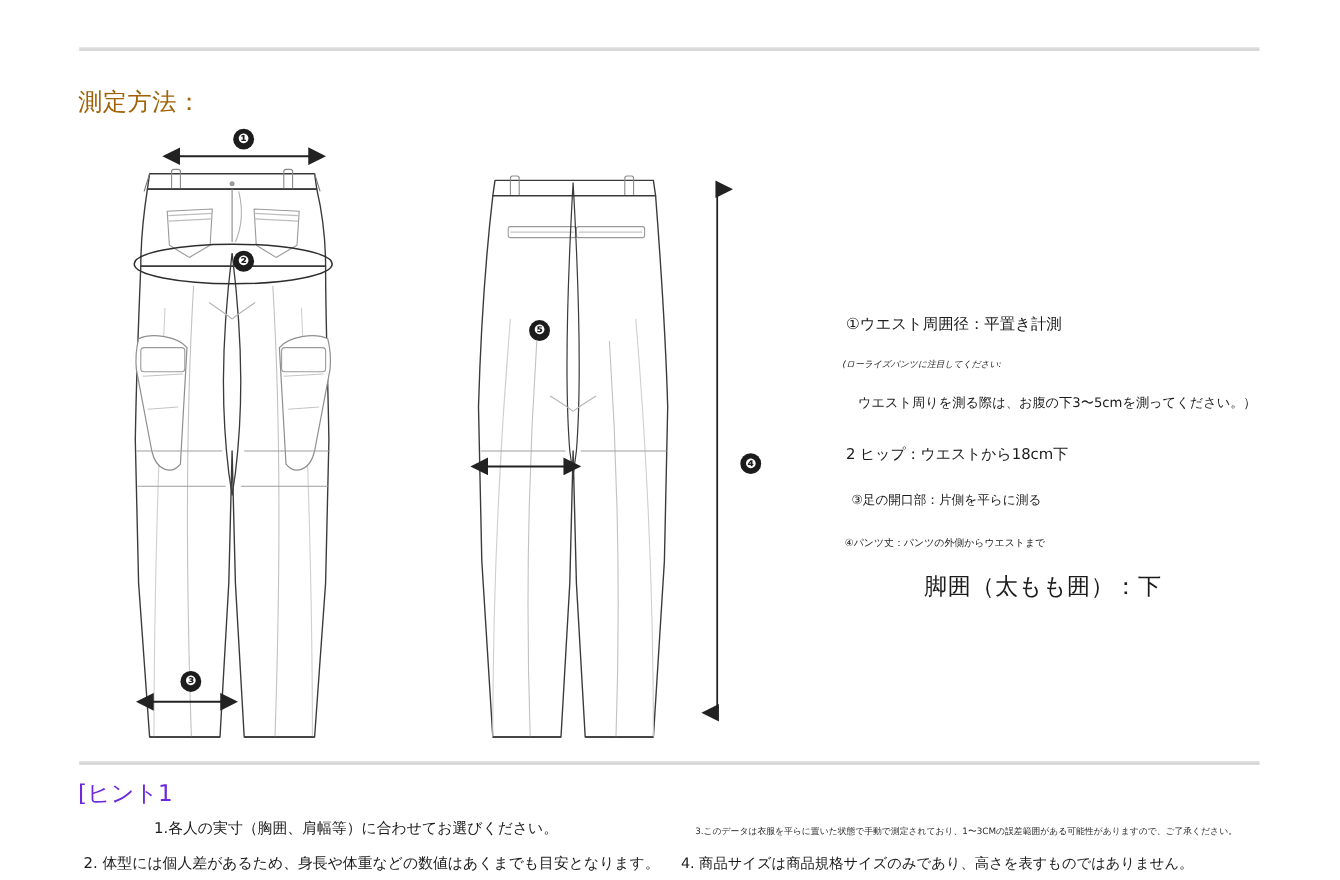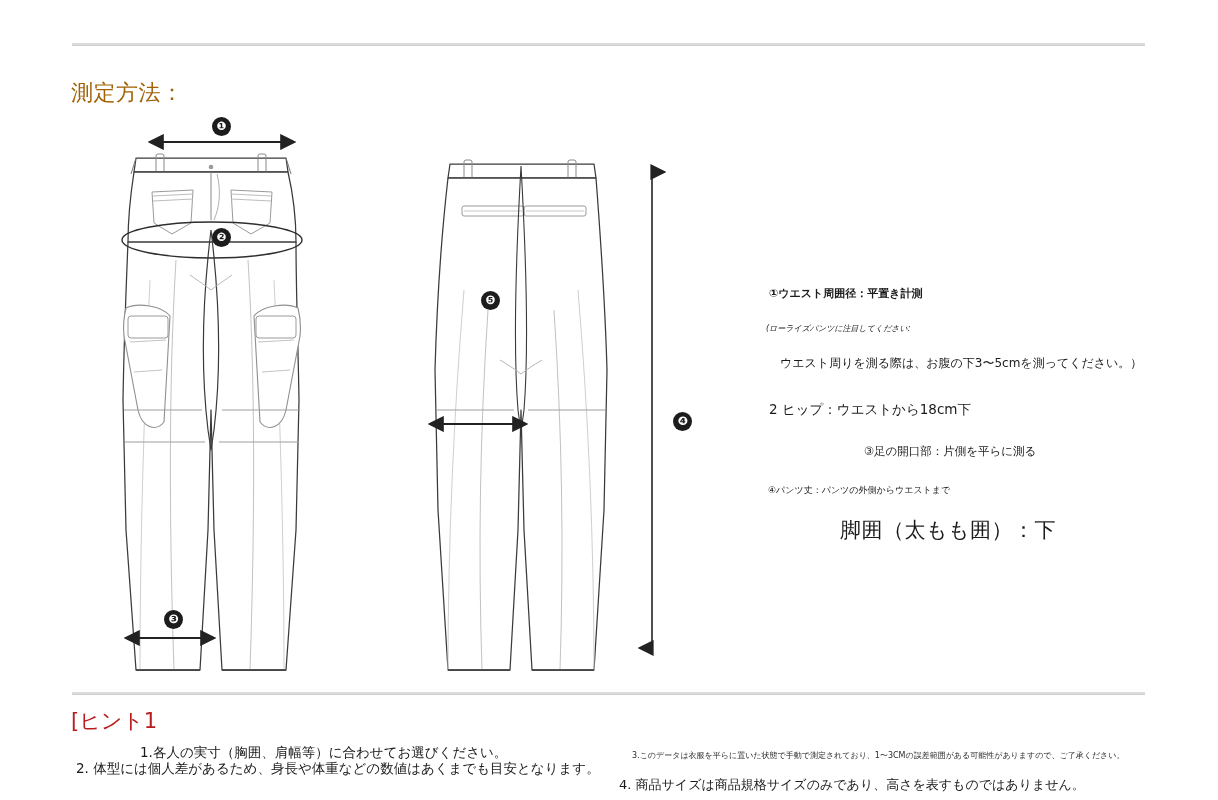--- a/index.html
+++ b/index.html
@@ -43,21 +43,21 @@
     letter-spacing: .5px;
     color: #a16207;
     white-space: nowrap;
   }
 
   .hint-title {
     position: absolute;
     left: 71px;
     top: 707px;
     font-size: 21px;
-    color: #b91c1c;
+    color: #6d28d9;
     white-space: nowrap;
   }
 
   
   .figure {
     position: absolute;
     left: 90px;
     top: 110px;
     width: 620px;
     height: 570px;
@@ -65,35 +65,35 @@
   .figure svg { display: block; }
 
   
   .desc {
     position: absolute;
     left: 766px;
     top: 286px;
     width: 360px;
   }
   .desc .line { white-space: nowrap; color: #1b1b1b; }
-  .d1  { font-size: 11px; margin: 0 0 0 3px; font-weight: bold; }
+  .d1  { font-size: 14px; margin: 0 0 0 3px; }
   .d2  { font-size: 8px;  margin: 22px 0 0 0px; color: #333; font-style: italic; }
   .d3  { font-size: 12px; margin: 21px 0 0 14px; }
   .d4  { font-size: 13.5px; margin: 29px 0 0 3px; }
-  .d5  { font-size: 11.5px; margin: 25px 0 0 8px; text-align: center; }
+  .d5  { font-size: 11.5px; margin: 25px 0 0 8px; }
   .d6  { font-size: 9px;  margin: 25px 0 0 2px; color: #333; }
   .d7  { font-size: 21px; margin: 19px 0 0 4px; letter-spacing: .5px; text-align: center; }
 
   
   .hint-l1 {
     position: absolute; left: 140px; top: 744px;
     font-size: 13.5px; white-space: nowrap;
   }
   .hint-l2 {
-    position: absolute; left: 76px; top: 760px;
+    position: absolute; left: 76px; top: 776px;
     font-size: 13.5px; white-space: nowrap;
   }
   .hint-r1 {
     position: absolute; left: 622px; top: 750px;
     font-size: 8px; white-space: nowrap; color: #2a2a2a; margin-left: 10px;
   }
   .hint-r2 {
     position: absolute; left: 619px; top: 776px;
     font-size: 13px; white-space: nowrap;
   }

